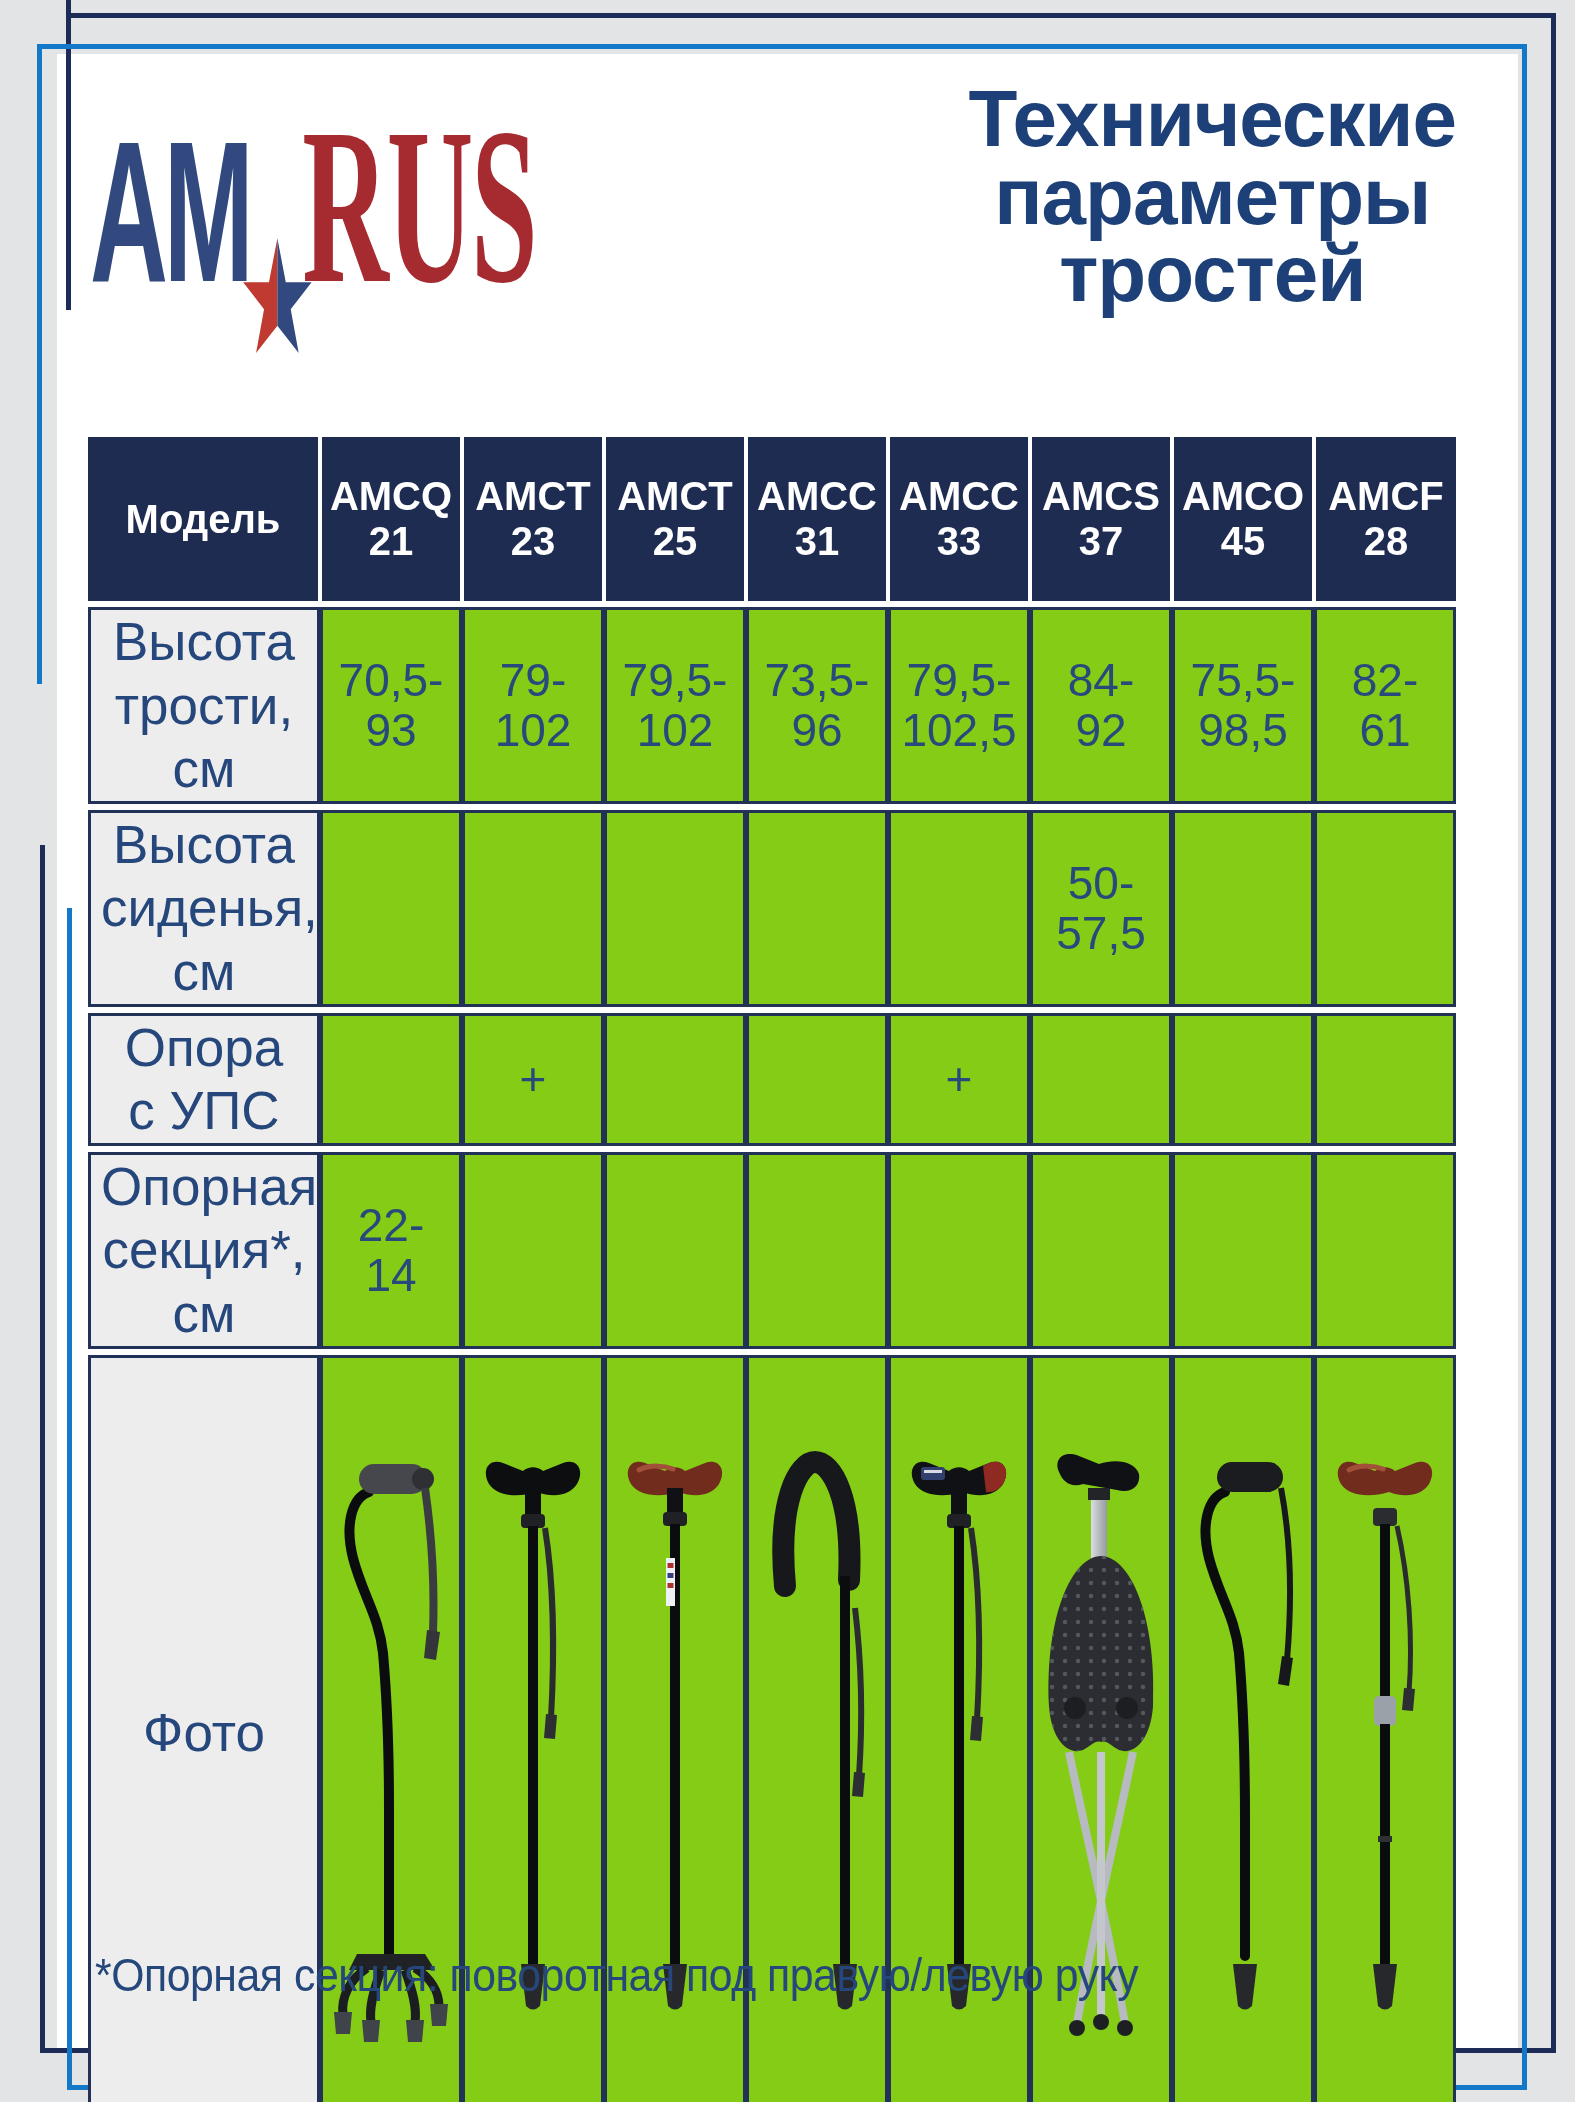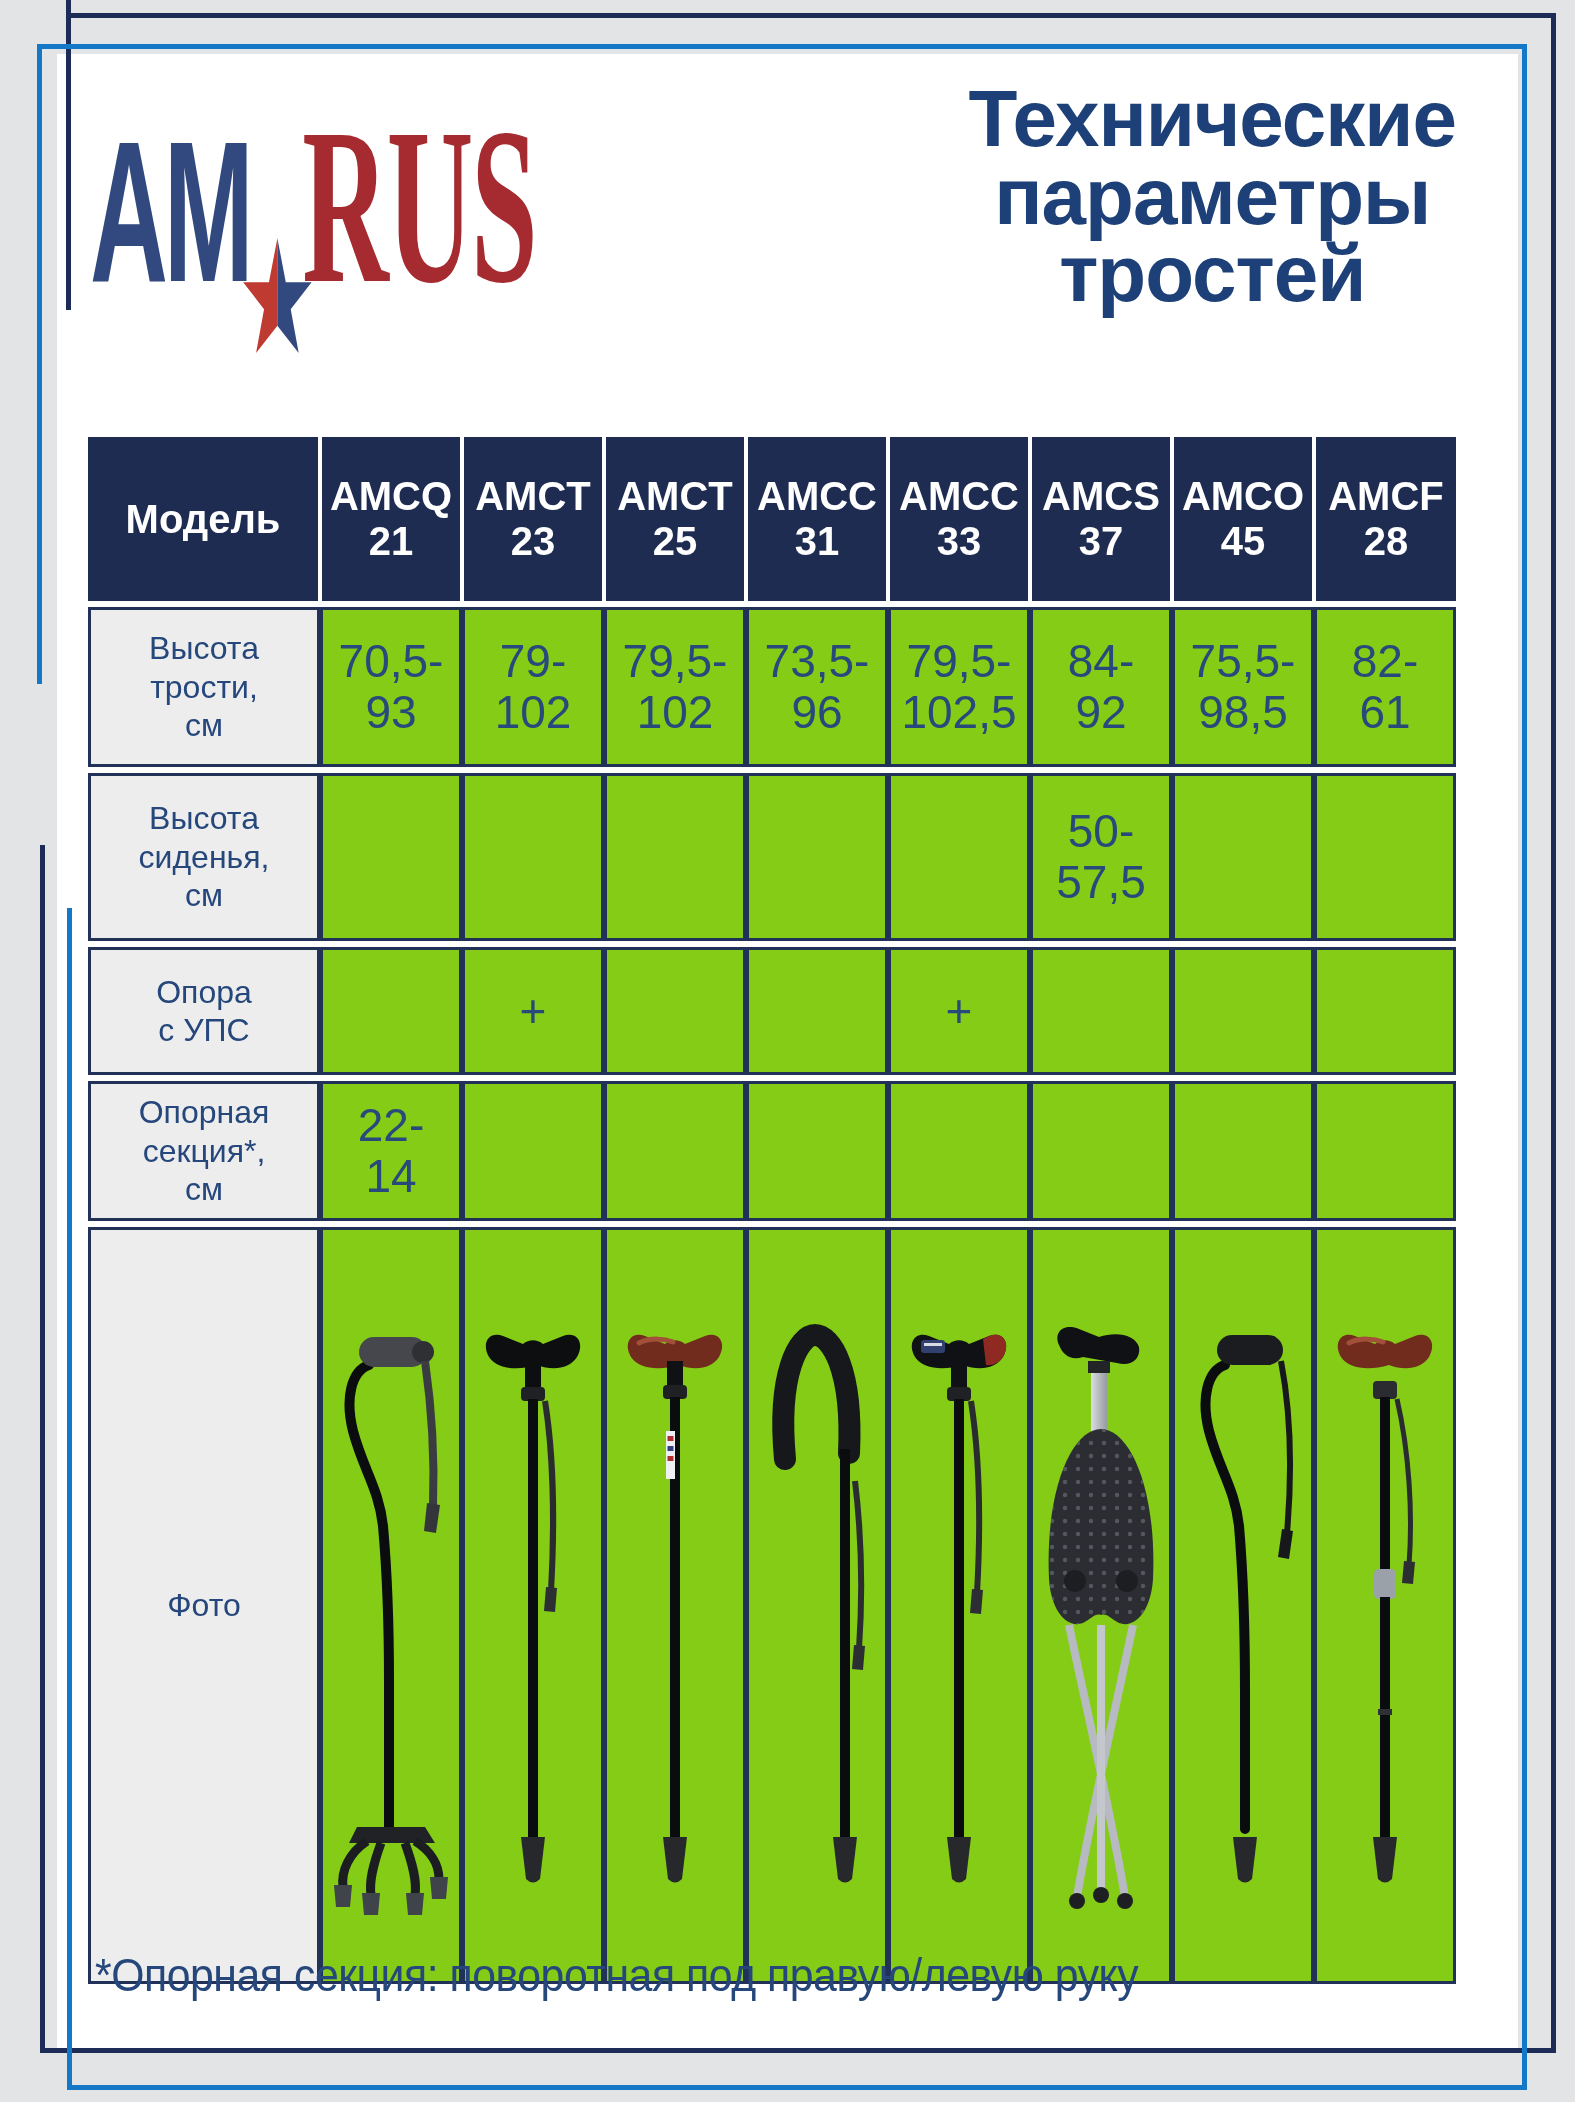--- a/index.html
+++ b/index.html
@@ -76,21 +76,21 @@
   th:first-child { border-left: none; margin-top: 46px; }
   th:last-child  { border-right: none; }
   td {
     border: 3px solid #213158;
     text-align: center; vertical-align: middle;
     color: #27497c; font-size: 46px; line-height: 1.1;
     white-space: pre-line; background: #84cc16;
     padding: 0 10px;
   }
   td.label {
-    background: #ededee; font-size: 32px; line-height: 1.2;
+    background: #ededee; font-size: 53px; line-height: 1.2;
     color: #26477b;
   }
   tr.row-1 td { height: 160px; }
   tr.row-2 td { height: 168px; }
   tr.row-3 td { height: 128px; margin-left: 44px; }
   tr.row-4 td { height: 140px; }
   tr.row-photo td { height: 660px; padding: 0; margin-top: 48px; }
   tr.row-photo td svg { display: block; margin: 0 auto; }
 
   

